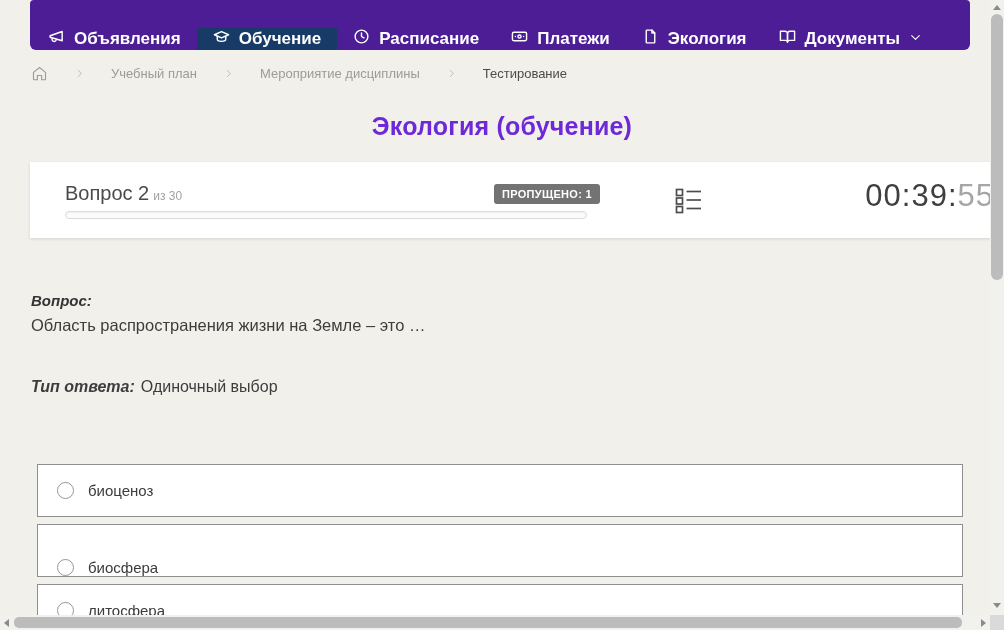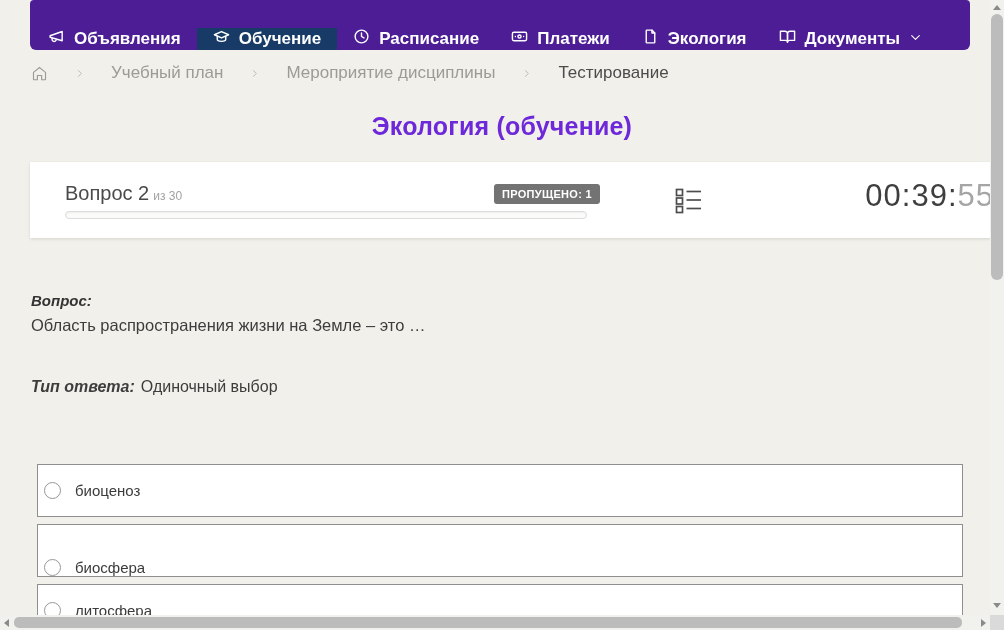--- a/index.html
+++ b/index.html
@@ -22,21 +22,21 @@
     cursor:pointer; white-space:nowrap;
   }
   .nav-item:first-child { padding-left:18px; }
   .nav-item.active { background:#173a67; border-radius:0; }
   .nav-item svg { width:17px; height:17px; stroke:#fff; fill:none; stroke-width:2; stroke-linecap:round; stroke-linejoin:round; }
   .nav-item .chev svg { width:13px; height:13px; }
   
   .breadcrumb {
     position:absolute; left:31px; top:63px; height:20px;
     display:flex; align-items:center; gap:26px;
-    font-size:17px; color:#9d9b96;
+    font-size:13px; color:#9d9b96;
   }
   .breadcrumb .crumb { cursor:pointer; }
   .breadcrumb .crumb.current { color:#4c4c4c; cursor:default; }
   .breadcrumb svg { display:block; }
   .crumb-sep svg { width:11px; height:11px; stroke:#b9b6b0; fill:none; stroke-width:2; }
   .home svg { width:17px; height:17px; stroke:#9d9b96; fill:none; stroke-width:1.6; }
   
   .page-title {
     position:absolute; left:0; top:112px; width:1004px;
     text-align:center; color:#6d28d9; font-size:25px; font-weight:bold;
@@ -70,21 +70,21 @@
   .timer .sec { color:#a5a5a5; }
   
   .q-label { position:absolute; left:31px; top:292px; font-size:15px; font-weight:bold; font-style:italic; color:#333; }
   .q-text  { position:absolute; left:31px; top:316px; font-size:16.5px; color:#3d3d3d; }
   .q-type  { position:absolute; left:31px; top:378px; font-size:16px; color:#3d3d3d; }
   .q-type .t-label { font-weight:bold; font-style:italic; margin-right:6px; }
   
   .option {
     position:absolute; left:37px; width:926px; height:53px;
     background:#fff; border:1px solid #8f8f8f;
-    display:flex; align-items:center; padding-left:6px; gap:14px;
+    display:flex; align-items:center; padding-left:19px; gap:14px;
     cursor:pointer;
   }
   .radio {
     width:17px; height:17px; border:1px solid #979797; border-radius:50%;
     background:#fff; flex:0 0 auto;
   }
   .option .opt-label { font-size:15px; color:#3b3b3b; }
   .opt-0 { top:464px; } .opt-1 { top:524px;align-items:flex-end; } .opt-2 { top:584px; }
   
   .vscroll { position:absolute; right:0; top:0; width:14px; height:615px; background:#f1f1ee; }

